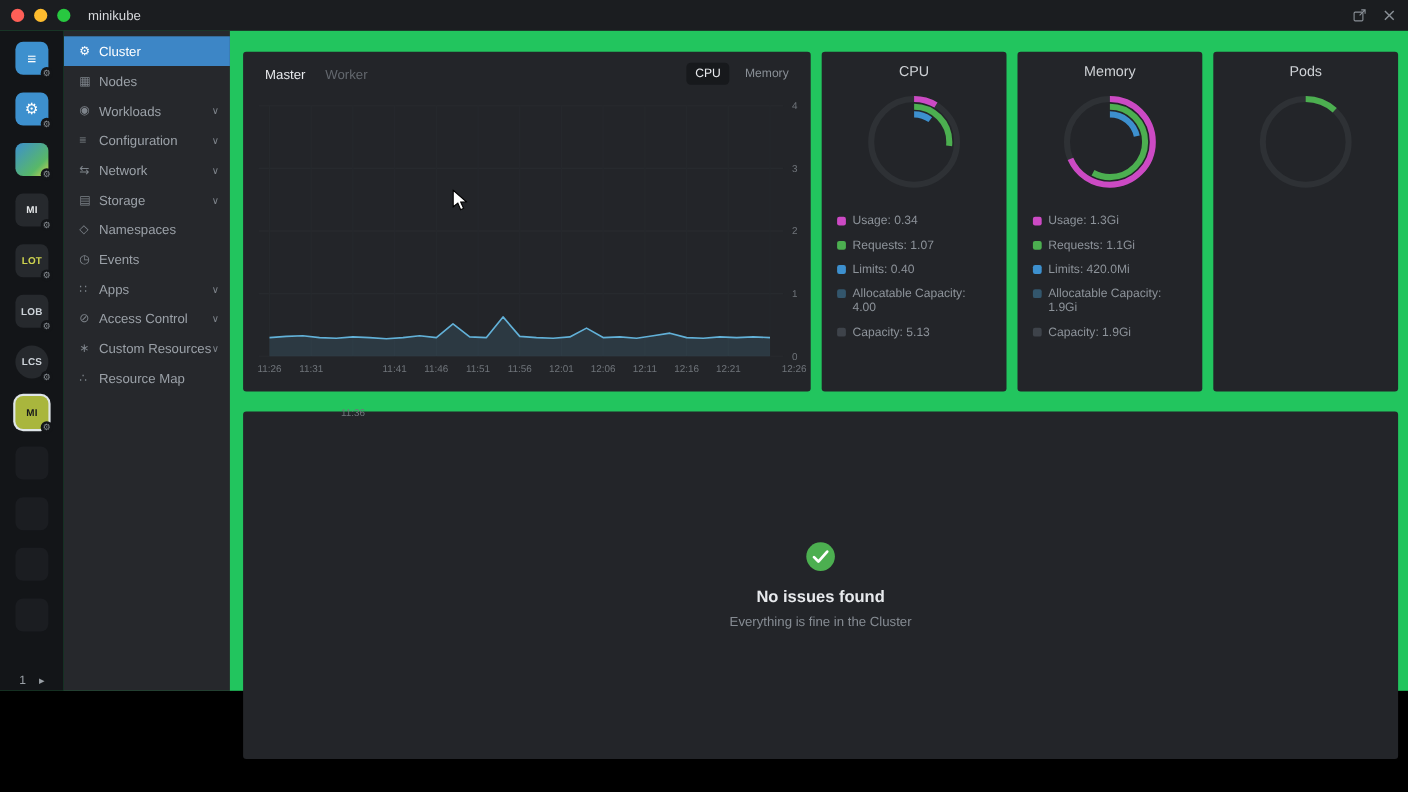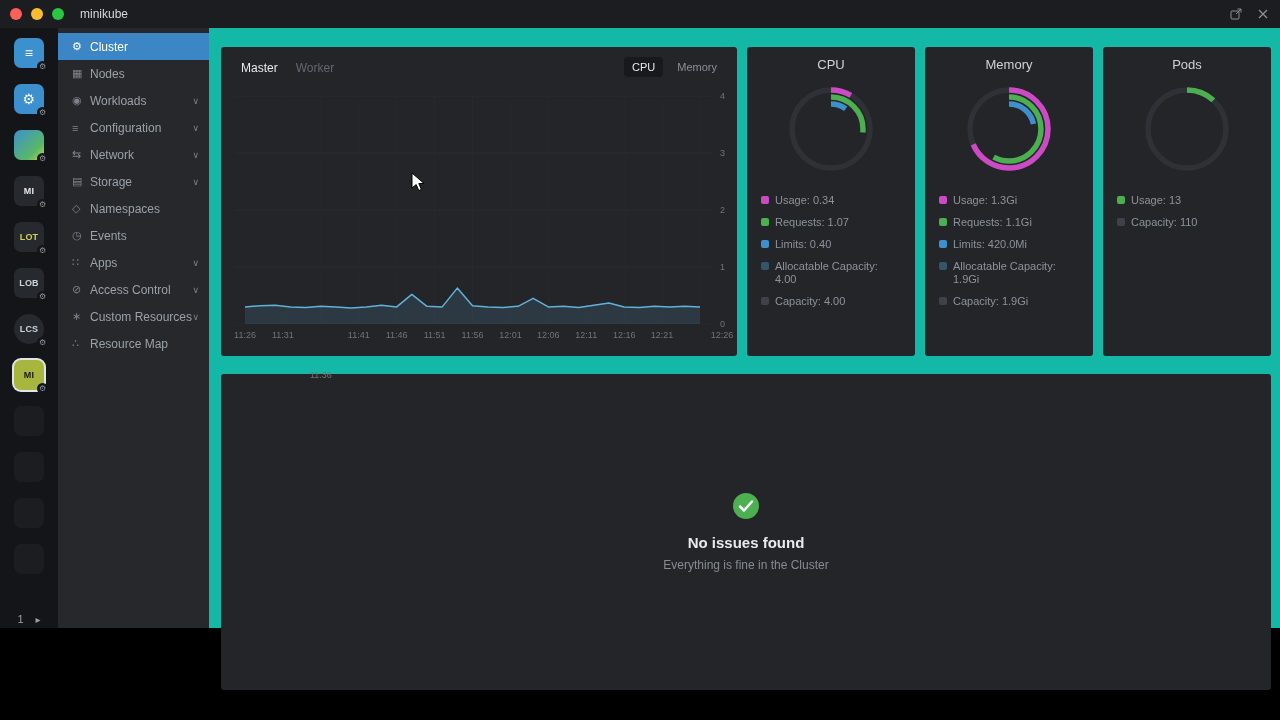--- a/index.html
+++ b/index.html
@@ -2,21 +2,21 @@
 <html><head>
 <meta charset="utf-8">
 <style>
   * { box-sizing: border-box; margin: 0; padding: 0; }
   html,body { width: 1280px; height: 720px; }
   body {
     background: #000;
     font-family: "Liberation Sans", sans-serif;
     overflow: hidden;
   }
-  .window { position: relative; width: 1280px; height: 628px; display: flex; flex-direction: column; background: #14b8a6; }
+  .window { position: relative; width: 1280px; height: 628px; display: flex; flex-direction: column; background: #22c55e; }
 
   
   .titlebar { flex: 0 0 28px; background: #1b1d20; display: flex; align-items: center; position: relative; }
   .traffic { display: flex; gap: 9px; margin-left: 10px; }
   .tl { width: 12px; height: 12px; border-radius: 50%; display: inline-block; }
   .tl.red { background: #ff5f57; } .tl.yellow { background: #febc2e; } .tl.green { background: #28c840; }
   .wtitle { margin-left: 16px; font-size: 12px; color: #d6d8db; }
   .tb-actions { position: absolute; right: 12px; top: 0; height: 28px; display: flex; gap: 16px; align-items: center; }
 
   
@@ -297,21 +297,21 @@
                   <div class="lg-row">
                     <span class="lg-sq" style="background: rgb(61, 144, 206);"></span>
                     <span class="lg-tx">Limits: 0.40</span>
                   </div>
                   <div class="lg-row">
                     <span class="lg-sq" style="background: rgb(51, 86, 108);"></span>
                     <span class="lg-tx">Allocatable Capacity: 4.00</span>
                   </div>
                   <div class="lg-row">
                     <span class="lg-sq" style="background: rgb(62, 67, 74);"></span>
-                    <span class="lg-tx">Capacity: 4.00</span>
+                    <span class="lg-tx">Capacity: 5.13</span>
                   </div>
                 </div>
               </div>
               <div class="metric-card">
                 <div class="card-title">Memory</div>
                 <div class="donut"><svg width="90" height="90" viewBox="0 0 90 90">
                     <circle cx="45" cy="45" r="39" fill="none" stroke="#2e3135" stroke-width="5.5"></circle>
                     <circle cx="45" cy="45" r="39" fill="none" stroke="#cc4ac4" stroke-width="5.5" stroke-dasharray="167.66 245.04" transform="rotate(-90 45 45)"></circle>
                     <circle cx="45" cy="45" r="32" fill="none" stroke="#4caf50" stroke-width="5.5" stroke-dasharray="116.40 201.06" transform="rotate(-90 45 45)"></circle>
                     <circle cx="45" cy="45" r="25" fill="none" stroke="#3d90ce" stroke-width="5.5" stroke-dasharray="33.90 157.08" transform="rotate(-90 45 45)"></circle>
@@ -338,30 +338,20 @@
                     <span class="lg-tx">Capacity: 1.9Gi</span>
                   </div>
                 </div>
               </div>
               <div class="metric-card">
                 <div class="card-title">Pods</div>
                 <div class="donut"><svg width="90" height="90" viewBox="0 0 90 90">
                     <circle cx="45" cy="45" r="39" fill="none" stroke="#2e3135" stroke-width="5.5"></circle>
                     <circle cx="45" cy="45" r="39" fill="none" stroke="#4caf50" stroke-width="5.5" stroke-dasharray="28.96 245.04" transform="rotate(-90 45 45)"></circle>
                   </svg></div>
-                <div class="legend">
-                  <div class="lg-row">
-                    <span class="lg-sq" style="background: rgb(76, 175, 80);"></span>
-                    <span class="lg-tx">Usage: 13</span>
-                  </div>
-                  <div class="lg-row">
-                    <span class="lg-sq" style="background: rgb(62, 67, 74);"></span>
-                    <span class="lg-tx">Capacity: 110</span>
-                  </div>
-                </div>
               </div>
             </div>
         </div>
 
         <div class="status-card">
           <svg width="28" height="28" viewBox="0 0 28 28">
             <circle cx="14" cy="14" r="13" fill="#4caf50"></circle>
             <path d="M8 14.5 l4 4 l8 -9" stroke="#fff" stroke-width="2.5" fill="none" stroke-linecap="round" stroke-linejoin="round"></path>
           </svg>
           <div class="status-title">No issues found</div>

